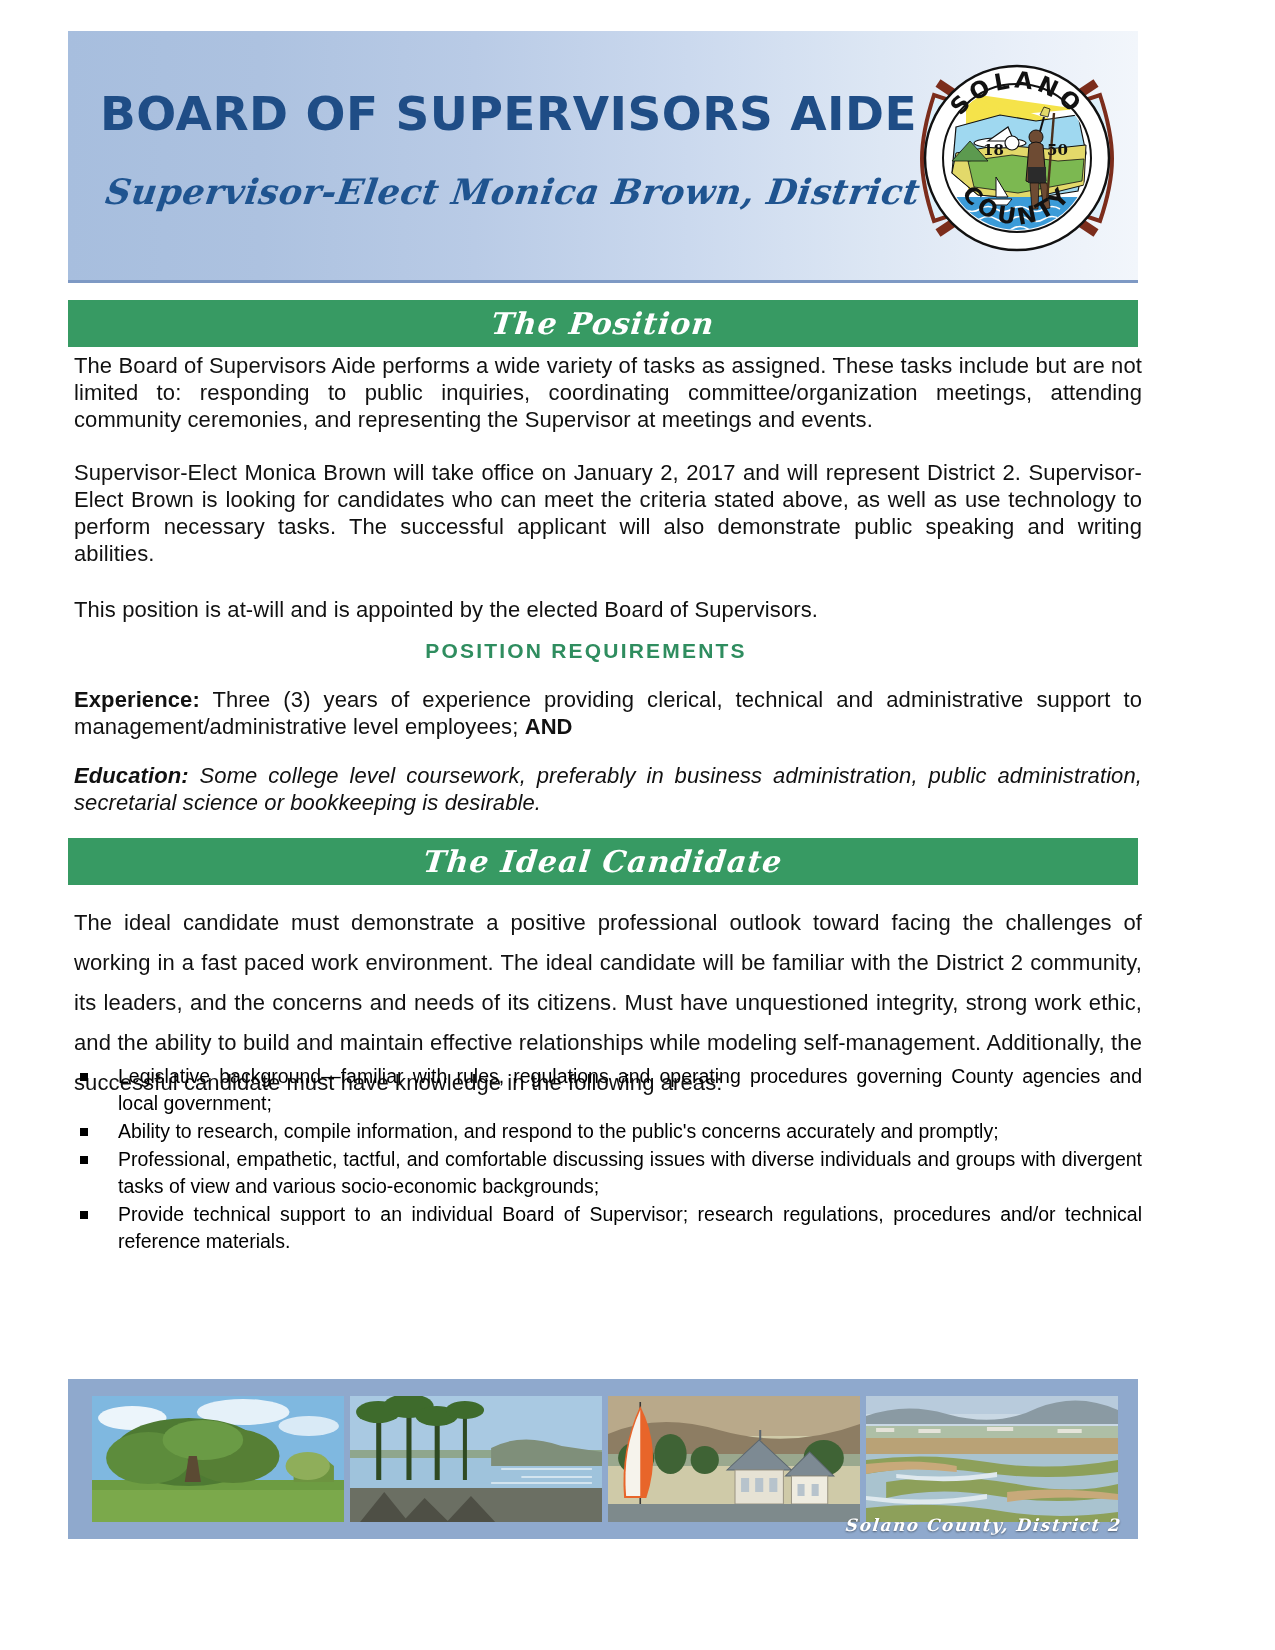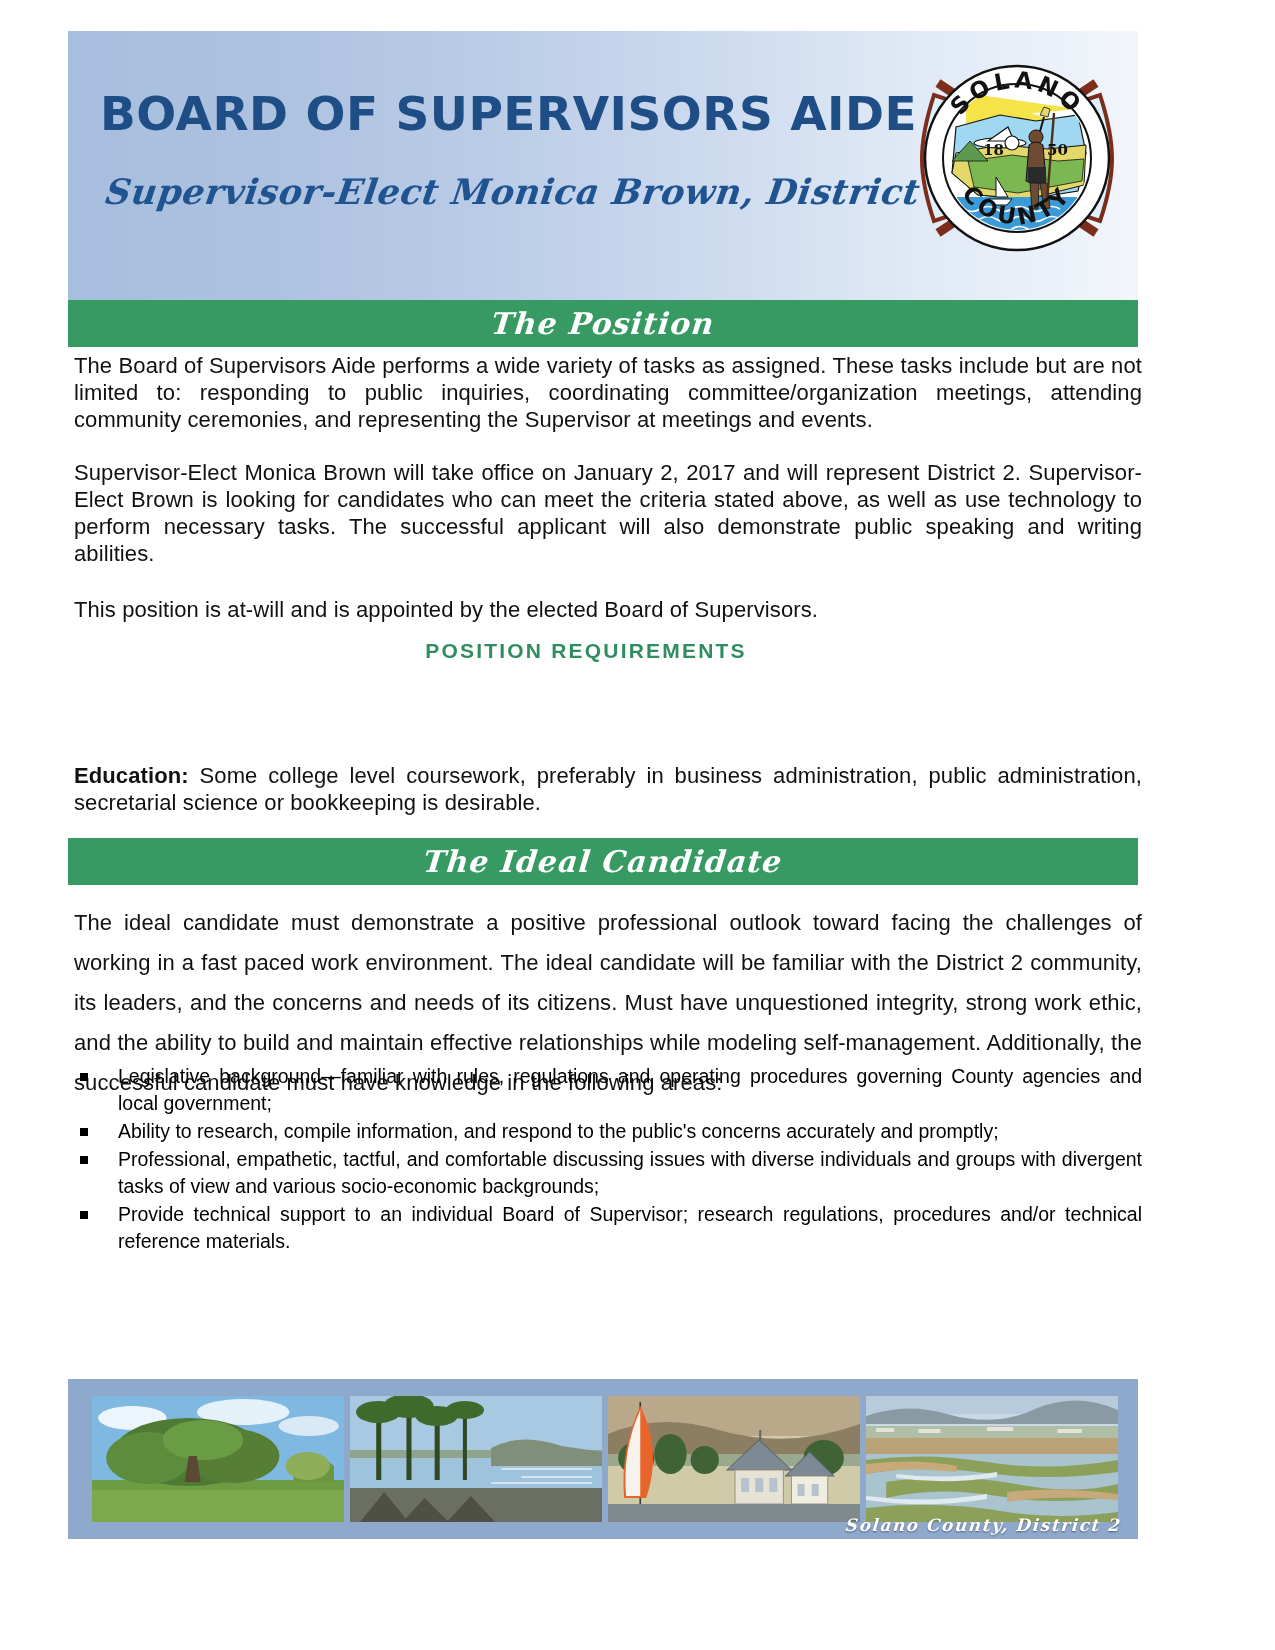--- a/index.html
+++ b/index.html
@@ -24,21 +24,21 @@
     height: 1650px;
     background: #ffffff;
   }
 
   
   .header-banner {
     position: absolute;
     left: 68px;
     top: 31px;
     width: 1070px;
-    height: 316px;
+    height: 252px;
     background: linear-gradient(to right,
         #a7bede 0%,
         #adc2e0 18%,
         #b9cbe6 38%,
         #cbd9ee 58%,
         #dde7f4 76%,
         #eaf0f9 90%,
         #f2f6fb 100%);
     box-sizing: border-box;
     border-bottom: 3px solid #7e99c4;
@@ -124,21 +124,21 @@
     width: 1070px;
     text-align: center;
     font-family: "Liberation Sans", sans-serif;
     font-weight: bold;
     font-size: 21px;
     letter-spacing: 2.2px;
     color: #2f8d5f;
   }
 
   #para-experience { top: 686px; }
-  #para-education  { top: 762px; }
+  #para-education  { top: 762px; font-style: italic; }
 
   .lbl-strong { font-weight: bold; }
 
   
   #para-ideal {
     top: 903px;
     line-height: 40px;
   }
 
   
@@ -315,20 +315,23 @@
   </div>
 
   <div class="body-block" id="para-intro">The Board of Supervisors Aide performs a wide variety of tasks as assigned.  These tasks include but are not limited to: responding to public inquiries, coordinating committee/organization meetings, attending community ceremonies, and representing the Supervisor at meetings and events.</div>
 
   <div class="body-block" id="para-elect">Supervisor-Elect Monica Brown will take office on January 2, 2017 and will represent District 2. Supervisor-Elect Brown is looking for candidates who can meet the criteria stated above, as well as use technology to perform necessary tasks. The successful applicant will also demonstrate public speaking and writing abilities.</div>
 
   <div class="body-block" id="para-atwill">This position is at-will and is appointed by the elected Board of Supervisors.</div>
 
   <div class="req-heading">POSITION REQUIREMENTS</div>
 
+  <div class="body-block" id="para-experience">
+    <span class="lbl-strong">Experience:</span><span> Three (3) years of experience providing clerical, technical and administrative support to management/administrative level employees; </span><span class="lbl-strong">AND</span>
+  </div>
 
   <div class="body-block" id="para-education">
     <span class="lbl-strong">Education:</span><span> Some college level coursework, preferably in business administration, public administration, secretarial science or bookkeeping is desirable.</span>
   </div>
 
   <div class="section-bar" id="bar-ideal">
     <span class="bar-label">The Ideal Candidate</span>
   </div>
 
   <div class="body-block" id="para-ideal">The ideal candidate must demonstrate a positive professional outlook toward facing the challenges of working in a fast paced work environment. The ideal candidate will be familiar with the District 2 community, its leaders, and the concerns and needs of its citizens. Must have unquestioned integrity, strong work ethic, and the ability to build and maintain effective relationships while modeling self-management.   Additionally, the successful candidate must have knowledge in the following areas:</div>

